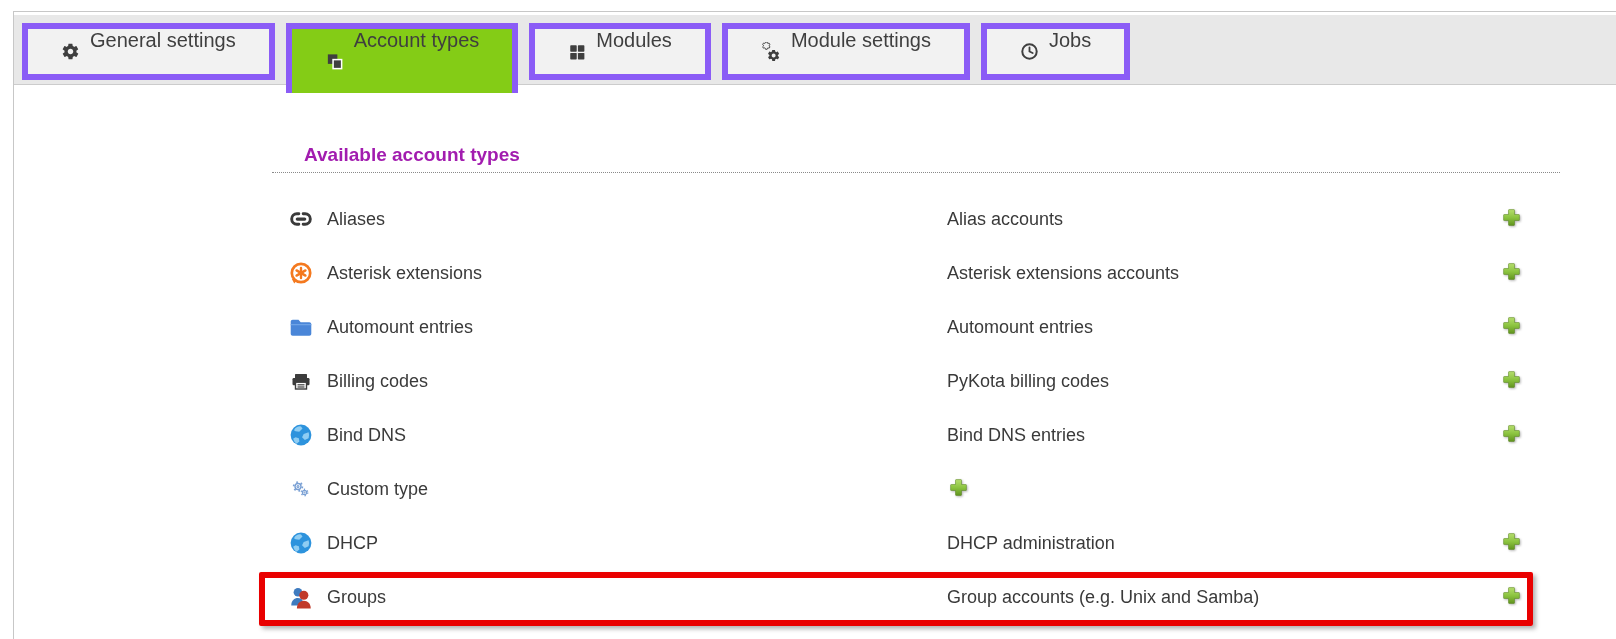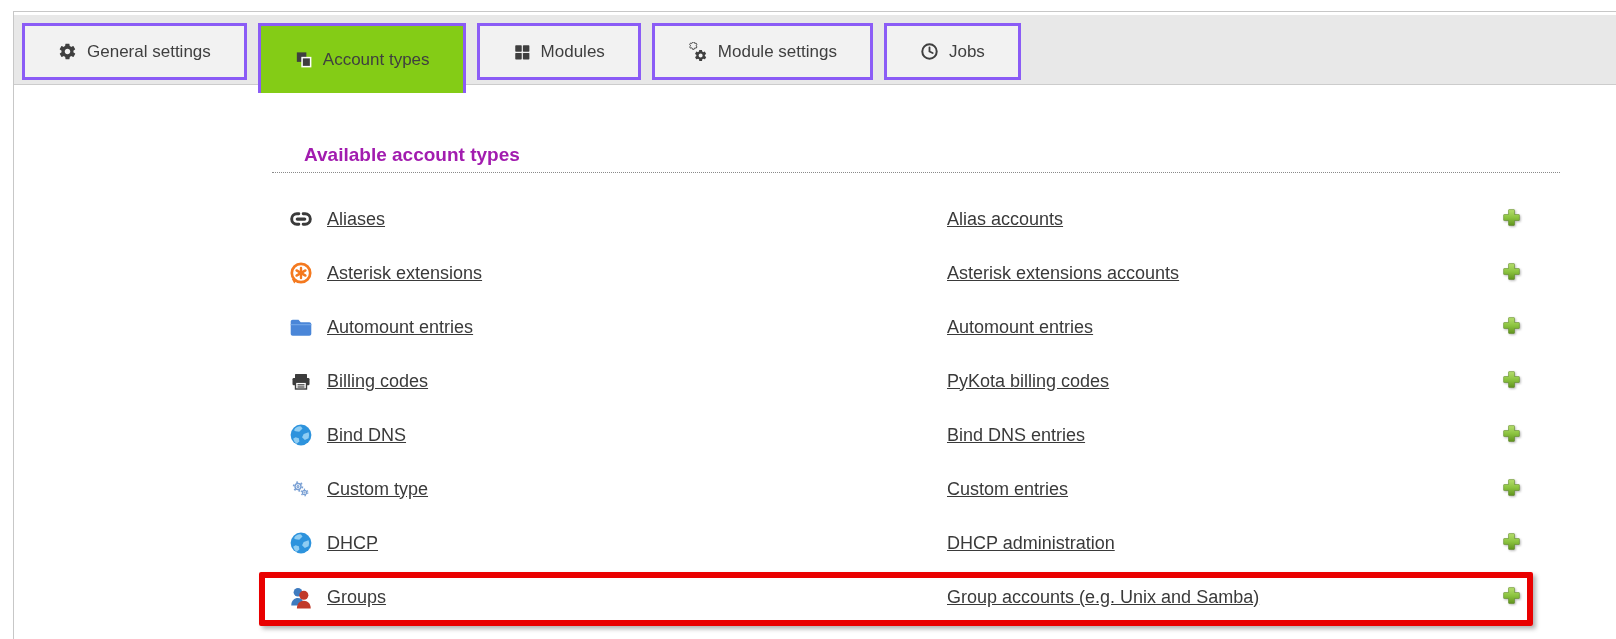--- a/index.html
+++ b/index.html
@@ -33,25 +33,24 @@
     display: flex;
     align-items: flex-start;
     padding-left: 8px;
   }
   .tab {
     margin-top: 8px;
     margin-right: 11px;
     height: 57px;
     padding: 0 33px;
     display: flex;
-    align-items: center;
     gap: 10px;
     background: #f2f2f2;
-    border: 3px solid #8b5cf6;
-    font-size: 17px;
+    border: 6px solid #8b5cf6;
+    font-size: 20px;
     color: #3f3f3f;
     white-space: nowrap;
     cursor: pointer;
   }
   .tab.active {
     background: #84cc16;
     height: 70px;
     border-bottom: none;
     position: relative;
     z-index: 2;
@@ -75,21 +74,20 @@
   .rows {
     position: absolute;
     left: 288px; top: 192px;
     width: 1240px;
   }
   .row {
     height: 54px;
     display: grid;
     grid-template-columns: 659px 553px 28px;
     align-items: center;
-    text-decoration: underline;
   }
   .name-cell { display: flex; align-items: center; gap: 13px; }
   .name-cell .icon { width: 26px; height: 26px; display: inline-flex; align-items: center; justify-content: center; }
   .type-name, .type-desc { font-size: 18px; color: #3a3a3a; }
   .add-btn {
     background: none; border: none; padding: 0; cursor: pointer;
     display: inline-flex; align-items: center; justify-content: center;
     width: 22px; height: 22px;
   }
   .add-btn svg { filter: drop-shadow(1px 1px 1px rgba(0,0,0,0.30)); }
@@ -311,21 +309,20 @@
                 <circle cx="9" cy="9.5" r="1" stroke-width="1.1"></circle>
                 <circle cx="9" cy="9.5" r="4.4" stroke-width="1.7" stroke-dasharray="1.7 2.9"></circle>
                 <circle cx="15.5" cy="15.5" r="2.1" stroke-width="1.2"></circle>
                 <circle cx="15.5" cy="15.5" r="0.6" stroke-width="1"></circle>
                 <circle cx="15.5" cy="15.5" r="3.2" stroke-width="1.4" stroke-dasharray="1.3 2.2"></circle>
               </g>
             </svg>
         </span>
         <span class="type-name">Custom type</span>
       </div>
-      <div class="type-desc">Custom entries</div>
       <button class="add-btn">
         <span>
           <svg width="21" height="21" viewBox="0 0 21 21">
               <path d="M8.1 2.6 h4.8 a.6.6 0 0 1 .6.6 v4.3 h4.3 a.6.6 0 0 1 .6.6 v4.8 a.6.6 0 0 1 -.6.6 h-4.3 v4.3 a.6.6 0 0 1 -.6.6 h-4.8 a.6.6 0 0 1 -.6-.6 v-4.3 h-4.3 a.6.6 0 0 1 -.6-.6 v-4.8 a.6.6 0 0 1 .6-.6 h4.3 v-4.3 a.6.6 0 0 1 .6-.6 Z" fill="url(#pg0)" stroke="#55821a" stroke-width="0.5"></path>
             </svg>
         </span>
       </button>
     </div>
 
     <div class="row">

